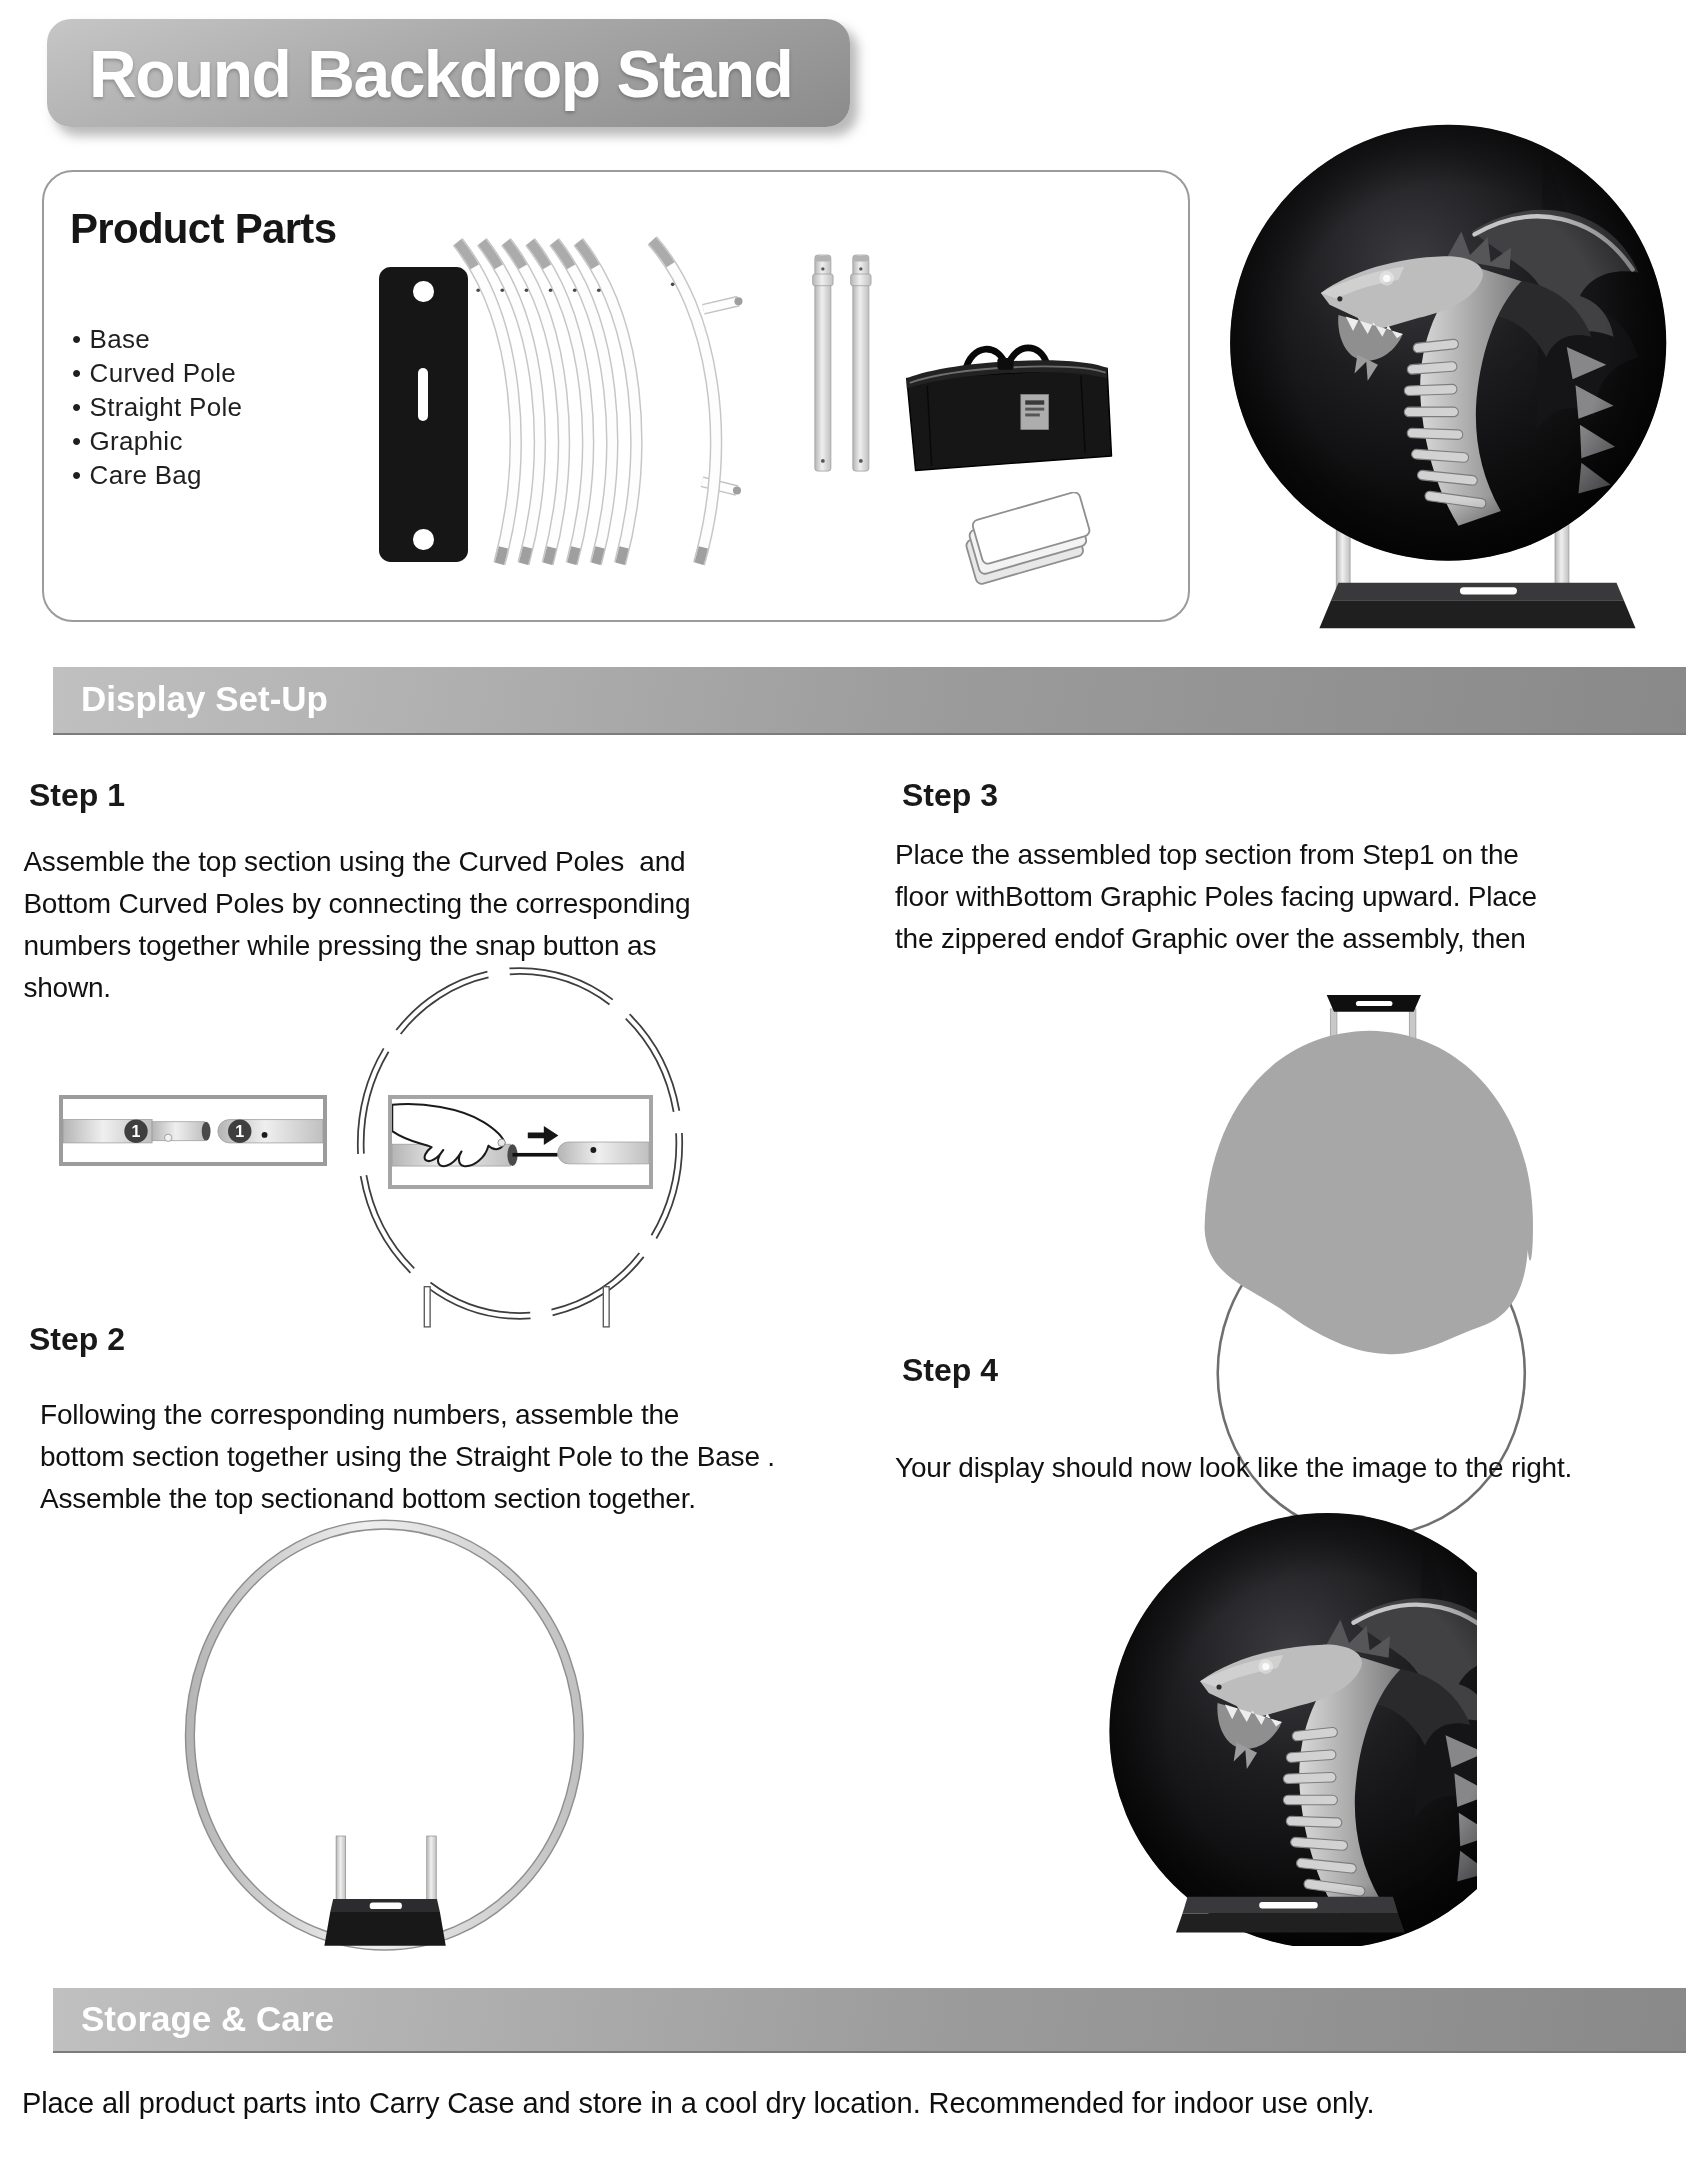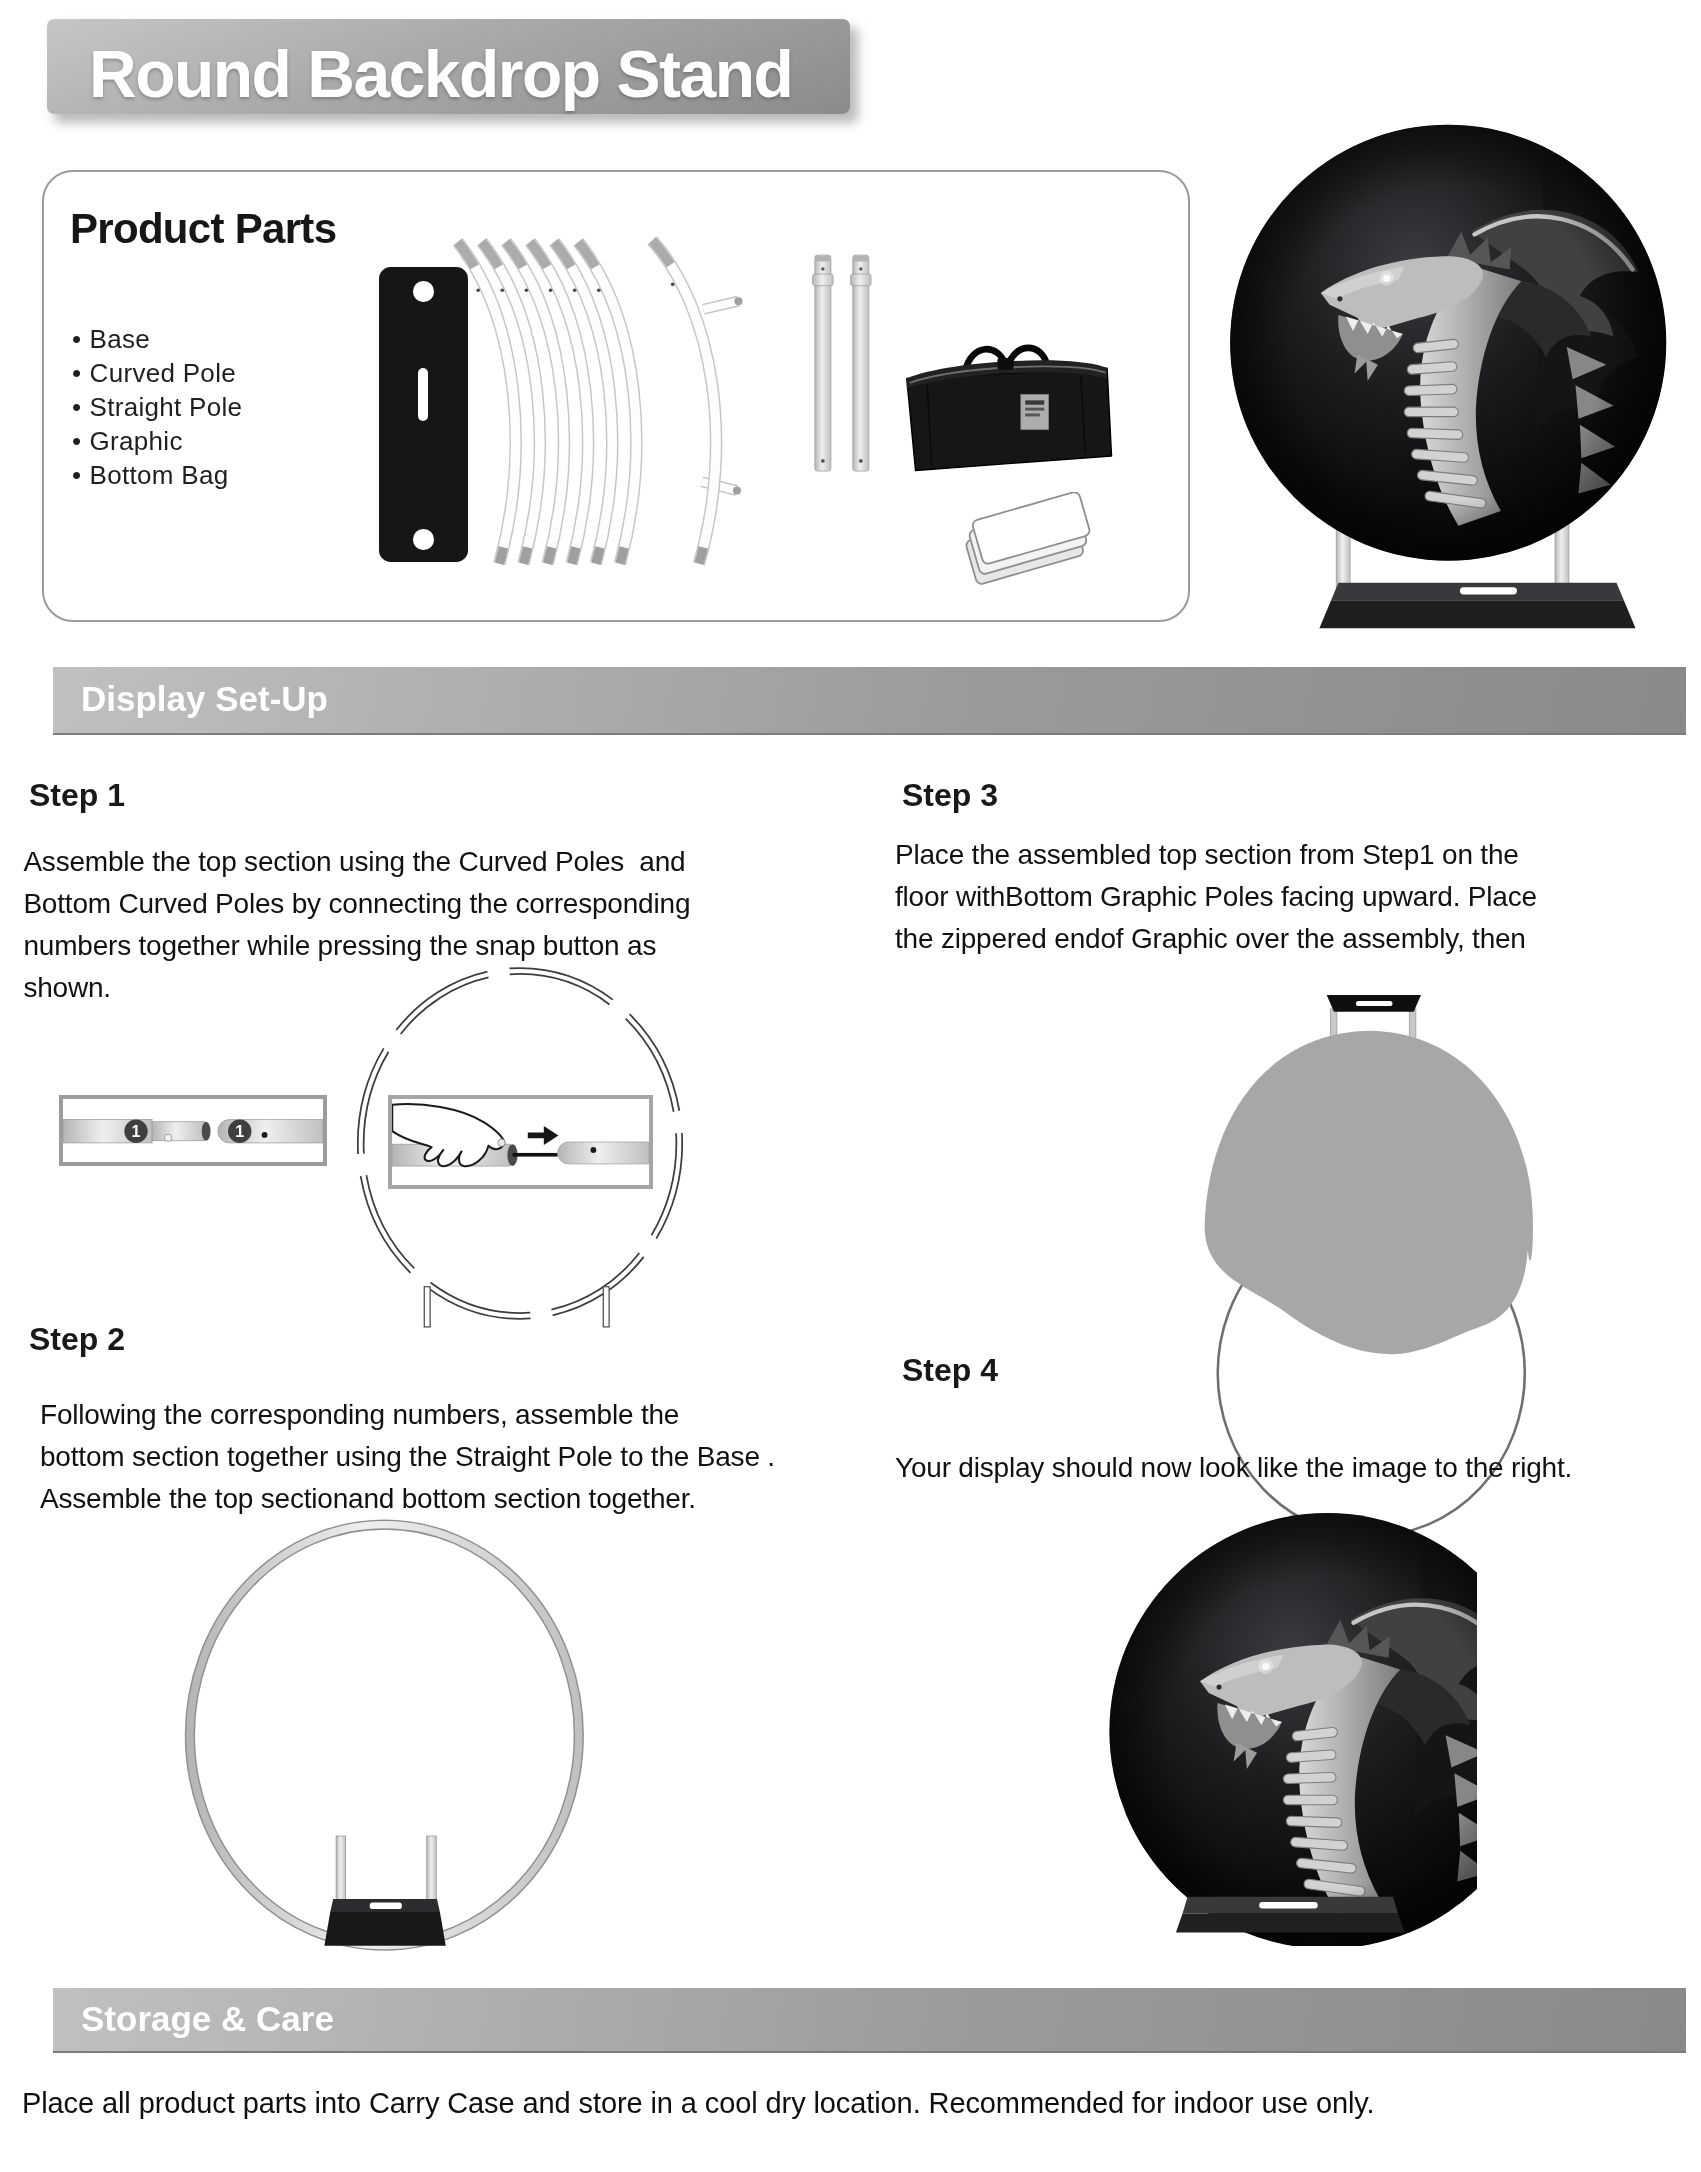--- a/index.html
+++ b/index.html
@@ -1,20 +1,20 @@
 <!DOCTYPE html>
 <html style="font-size:11.7px"><head>
 <meta charset="utf-8">
 <style>
   html,body{margin:0;padding:0;}
   body{width:1701px;height:2172px;position:relative;background:#ffffff;
        font-family:"Liberation Sans",sans-serif;color:#1b1b1b;}
   .abs{position:absolute;}
   
-  .title-banner{left:47px;top:19px;width:803px;height:95px;border-radius:7px;
+  .title-banner{left:47px;top:19px;width:803px;height:108px;border-radius:24px;
     background:linear-gradient(160deg,#c6c6c6 0%,#a9a9a9 45%,#8b8b8b 100%);
     box-shadow:7.3px 8.8px 10.2px rgba(130,130,130,0.55);}
   .title-banner span{display:block;line-height:110px;padding-left:42px;font-size:66px;
     font-weight:bold;color:#ffffff;letter-spacing:-1.5px;text-shadow:0 2.2px 3.7px rgba(0,0,0,0.25);
     white-space:pre;}
   
   .parts-box{left:42px;top:170px;width:1144px;height:448px;border:2.9px solid #9b9b9b;
     border-radius:31px;background:#fff;}
   .parts-heading{left:70px;top:205px;font-size:42px;font-weight:bold;color:#161616;letter-spacing:-0.7px;}
   .parts-list{left:72px;top:322px;font-size:26px;letter-spacing:0.3px;color:#1f1f1f;}
@@ -112,21 +112,21 @@
   <span>Round Backdrop Stand</span>
 </div>
 
 <div class="abs parts-box"></div>
 <div class="abs parts-heading">Product Parts</div>
 <div class="abs parts-list">
   <div class="pi"><span class="dot">•</span><span>Base</span></div>
   <div class="pi"><span class="dot">•</span><span>Curved Pole</span></div>
   <div class="pi"><span class="dot">•</span><span>Straight Pole</span></div>
   <div class="pi"><span class="dot">•</span><span>Graphic</span></div>
-  <div class="pi"><span class="dot">•</span><span>Bottom Bag</span></div>
+  <div class="pi"><span class="dot">•</span><span>Care Bag</span></div>
 </div>
 
 <div class="abs baseplate">
   <div class="hole" style="top:14px"></div>
   <div class="hole" style="top:262px"></div>
   <div class="slot"></div>
 </div>
 
 <svg class="abs" style="left:446px;top:233px" width="329" height="344" viewBox="0 0 450 470">
   <g>

